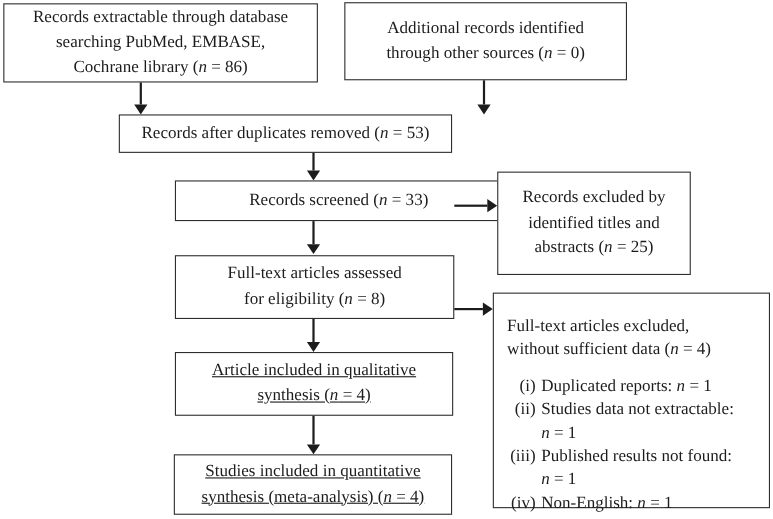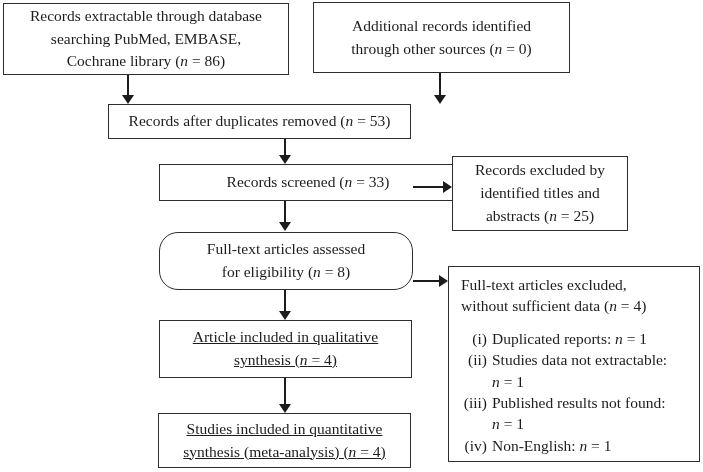--- a/index.html
+++ b/index.html
@@ -31,21 +31,21 @@
     padding: 2px 4px;
   }
   .fbox .line { display: block; }
   .fbox-left {
     align-items: flex-start;
     justify-content: flex-start;
     text-align: left;
     padding: 7px 6px 4px 4px;
     line-height: 1.38;
   }
-  .ex-header { padding-left: 8px; }
+  .ex-header { padding-left: 8px; margin-top: 12px; }
   .ex-list { margin-top: 11px; width: 100%; }
   .ex-item { display: flex; }
   .ex-num {
     flex: 0 0 34px;
     text-align: right;
     padding-right: 5px;
     white-space: nowrap;
   }
   .ex-text { flex: 1; min-width: 0; }
   .ex-text .line { display: block; }
@@ -105,29 +105,29 @@
   </div>
 
   <div class="arrow-v" style="left:284px; top:139px; height:16px;"></div>
 
   <div class="fbox" style="left:159px; top:164px; width:298px; height:37px;">
     <span class="line">Records screened (<i>n</i> = 33)</span>
   </div>
 
   <div class="arrow-h" style="left:413px; top:186px; width:30px;"></div>
 
-  <div class="fbox" style="left:452px; top:156px; width:176px; height:75px;">
+  <div class="fbox" style="left:452px; top:156px; width:176px; height:94px;">
     <span class="line">Records excluded by</span>
     <span class="line">identified titles and</span>
     <span class="line">abstracts (<i>n</i> = 25)</span>
   </div>
 
   <div class="arrow-v" style="left:284px; top:201px; height:21px;"></div>
 
-  <div class="fbox" style="left:159px; top:232px; width:254px; height:58px;border-radius:19px;">
+  <div class="fbox" style="left:159px; top:232px; width:254px; height:58px;">
     <span class="line">Full-text articles assessed</span>
     <span class="line">for eligibility (<i>n</i> = 8)</span>
   </div>
 
   <div class="arrow-h" style="left:413px; top:280px; width:26px;"></div>
 
   <div class="fbox fbox-left" style="left:448px; top:266px; width:252px; height:196px;">
     <div class="ex-header">
       <span class="line">Full-text articles excluded,</span>
       <span class="line">without sufficient data (<i>n</i> = 4)</span>

